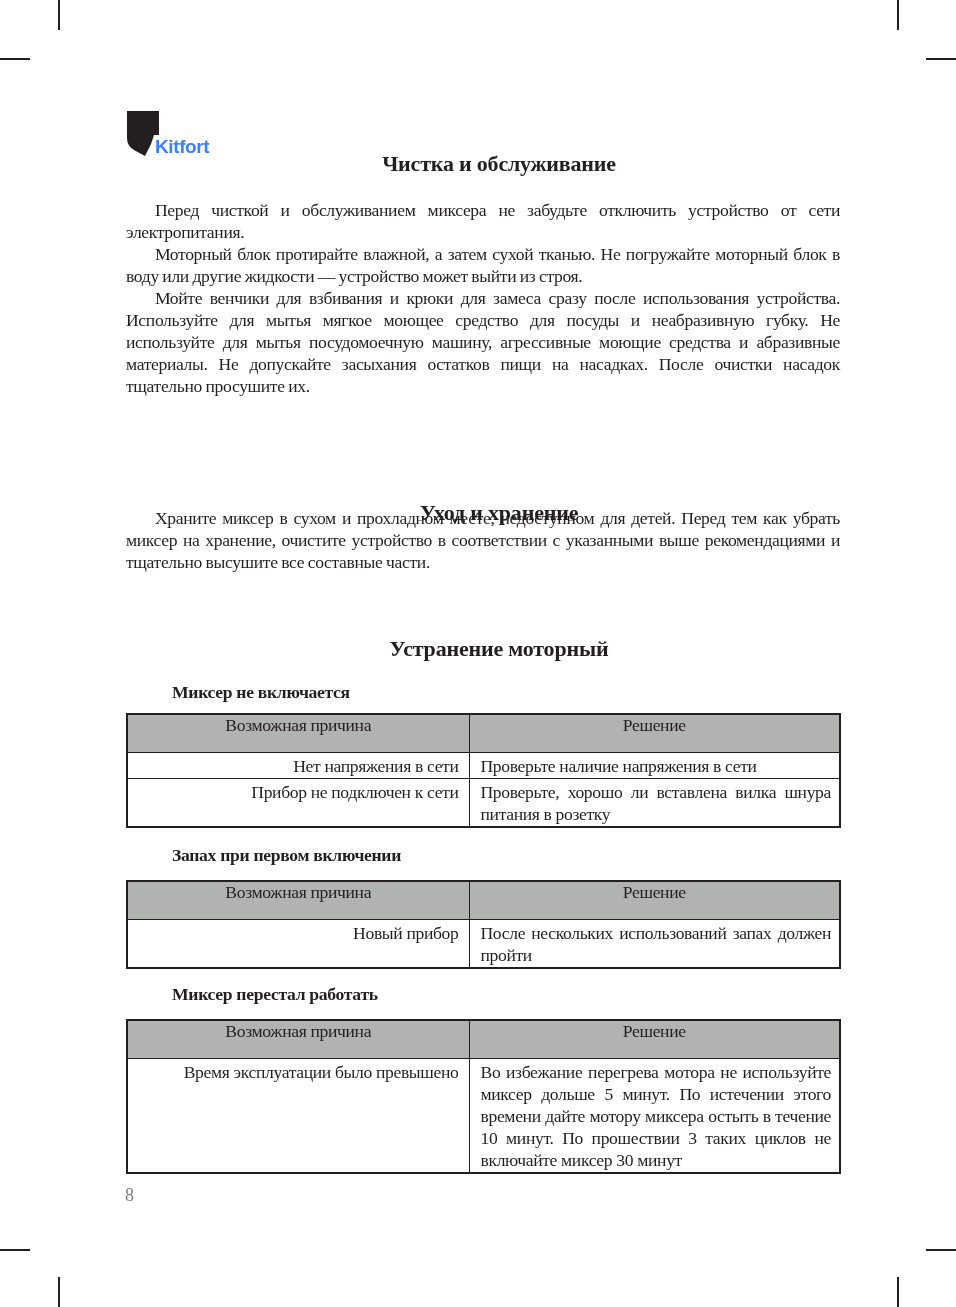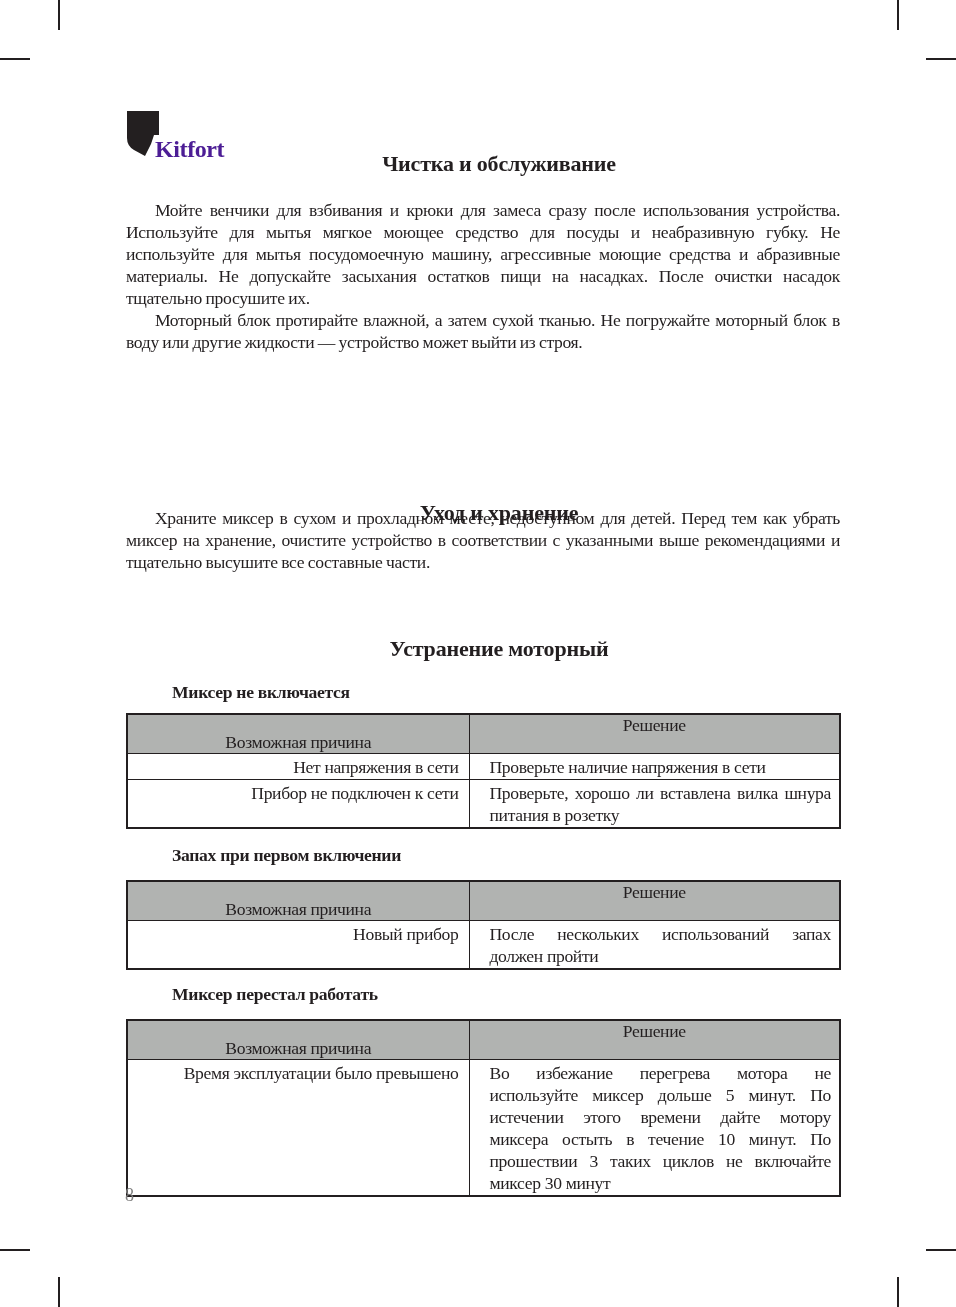--- a/index.html
+++ b/index.html
@@ -5,34 +5,34 @@
   * { margin: 0; padding: 0; box-sizing: border-box; }
   html, body { width: 956px; height: 1307px; background: #ffffff; overflow: hidden; }
   body { position: relative; font-family: "Liberation Serif", "DejaVu Serif", serif; color: #231f20; }
 
   .crop { position: absolute; background: #231f20; }
   .crop.v { width: 1.5px; height: 30px; }
   .crop.h { height: 1.5px; width: 30px; }
 
   .logo { position: absolute; left: 126px; top: 110px; width: 100px; height: 50px; }
   .logo .mark { position: absolute; left: 0; top: 0; }
-  .logo .word { position: absolute; left: 29px; top: 26px; font-family: Liberation Serif, serif; font-weight: bold; font-size: 24px; letter-spacing: -0.4px; color: #4c1d95; }
+  .logo .word { position: absolute; left: 29px; top: 26px; font-family: Liberation Sans, sans-serif; font-weight: bold; font-size: 19px; letter-spacing: -0.4px; color: #3b82f6; }
 
   h2 { position: absolute; left: 126px; width: 746px; text-align: center; font-size: 22px; font-weight: bold; letter-spacing: -0.2px; }
   .para { position: absolute; left: 126px; width: 714px; font-size: 17.6px; line-height: 22px; text-align: justify; letter-spacing: -0.35px; word-spacing: -0.5px; }
   .para p { text-indent: 29px; text-align: justify; }
 
   h3 { position: absolute; left: 172px; font-size: 17.6px; font-weight: bold; letter-spacing: -0.3px; }
 
   table.tbl { position: absolute; left: 126px; width: 715px; border-collapse: collapse; border: 2px solid #231f20; font-size: 17.6px; letter-spacing: -0.35px; }
   table.tbl th, table.tbl td { border: 1.5px solid #231f20; vertical-align: top; text-align: right; }
   table.tbl th { background: #b1b3b1; font-weight: normal; text-align: center; height: 38px; padding-top: 0; }
-  table.tbl th.c1 { padding-top: 17px; }
+  table.tbl th.c1 { padding-top: 0; }
   table.tbl td { padding: 2px 10px 1px 11px; line-height: 22px; }
-  table.tbl td.c2 { text-align: justify; padding-left: 20px; padding-right: 8px; }
+  table.tbl td.c2 { text-align: justify; padding-left: 11px; padding-right: 8px; }
   col.c1 { width: 342px; }
 
   .pagenum { position: absolute; left: 125px; top: 1185px; font-size: 18px; color: #808080; }
 </style>
 </head>
 <body>
 
 <div class="crop v" style="left:58px; top:0;"></div>
 <div class="crop h" style="left:0; top:58px;"></div>
 <div class="crop v" style="left:897px; top:0;"></div>
@@ -44,22 +44,23 @@
 
 <div class="logo">
   <svg class="mark" width="34" height="48" viewBox="0 0 34 48">
     <path d="M1 1 H33 V25 H28 L25 34 L19 46 L8 40 Q1 36 1 28 Z" fill="#231f20"></path>
   </svg>
   <span class="word">Kitfort</span>
 </div>
 
 <h2 style="top:151px;">Чистка и обслуживание</h2>
 <div class="para" style="top:199px;">
+  <p>Перед чисткой и обслуживанием миксера не забудьте отключить устройство от сети электропитания.</p>
+  <p>Моторный блок протирайте влажной, а затем сухой тканью. Не погружайте моторный блок в воду или другие жидкости — устройство может выйти из строя.</p>
   <p>Мойте венчики для взбивания и крюки для замеса сразу после использования устройства. Используйте для мытья мягкое моющее средство для посуды и неабразивную губку. Не используйте для мытья посудомоечную машину, агрессивные моющие средства и абразивные материалы. Не допускайте засыхания остатков пищи на насадках. После очистки насадок тщательно просушите их.</p>
-  <p>Моторный блок протирайте влажной, а затем сухой тканью. Не погружайте моторный блок в воду или другие жидкости — устройство может выйти из строя.</p>
 </div>
 
 <h2 style="top:460px;margin-top:40px;">Уход и хранение</h2>
 <div class="para" style="top:507px;">
   <p>Храните миксер в сухом и прохладном месте, недоступном для детей. Перед тем как убрать миксер на хранение, очистите устройство в соответствии с указанными выше рекомендациями и тщательно высушите все составные части.</p>
 </div>
 
 <h2 style="top:636px;">Устранение моторный</h2>
 
 <h3 style="top:682px;">Миксер не включается</h3>

